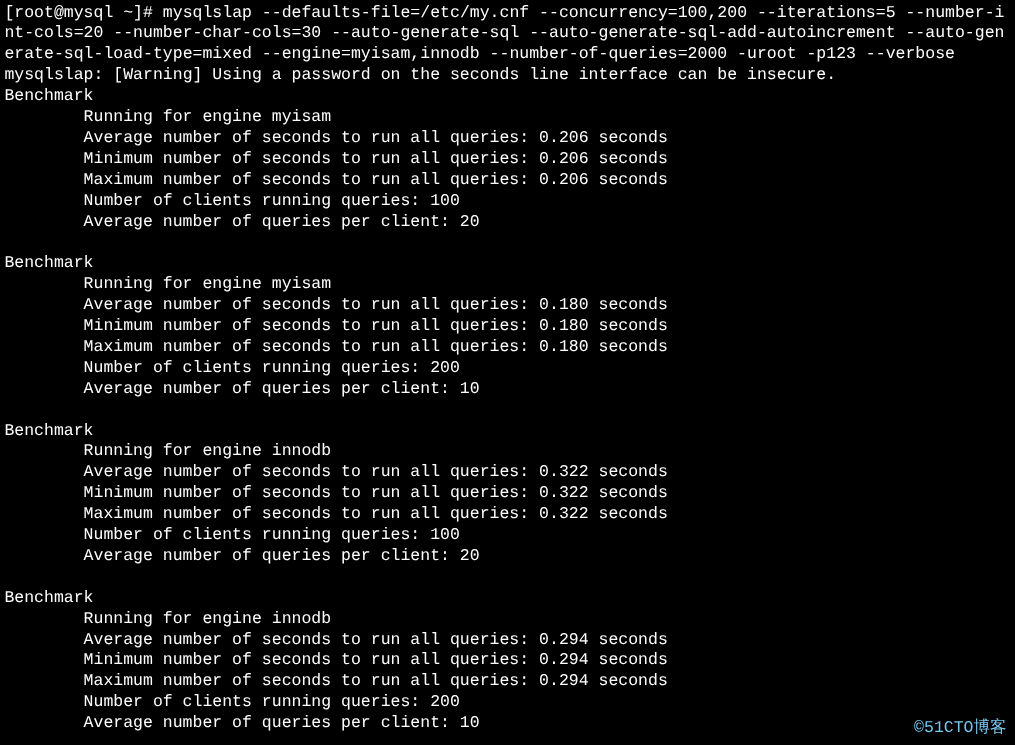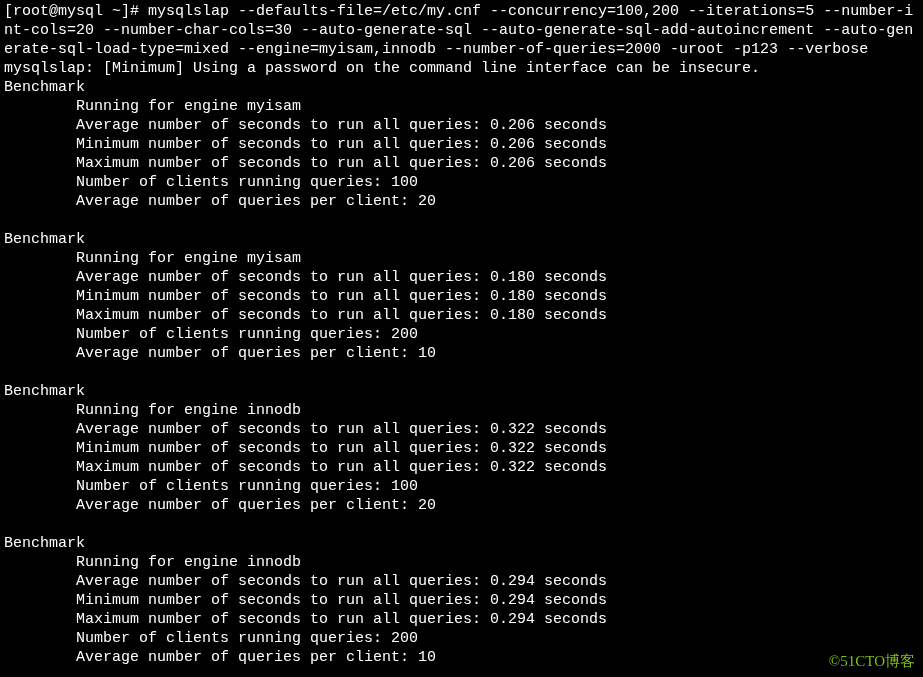--- a/index.html
+++ b/index.html
@@ -17,33 +17,33 @@
   }
   .terminal {
     white-space: pre-wrap;
     word-break: break-all;
     padding: 2px 4px;
   }
   .watermark {
     position: absolute;
     right: 8px;
     bottom: 6px;
-    color: #84cc16;
-    font-family: Liberation Serif, serif;
+    color: #7dd3fc;
+    font-family: Liberation Mono, monospace;
     font-size: 15px;
     opacity: 0.95;
   }
   .indent1 { padding-left: 8ch; display: block; }
   .cmd { display: inline; }
 </style>
 </head>
 <body>
 
 <div class="terminal"><span class="cmd">[root@mysql ~]# </span><span class="cmd">mysqlslap --defaults-file=/etc/my.cnf --concurrency=100,200 --iterations=5 --number-int-cols=20 --number-char-cols=30 --auto-generate-sql --auto-generate-sql-add-autoincrement --auto-generate-sql-load-type=mixed --engine=myisam,innodb --number-of-queries=2000 -uroot -p123 --verbose</span>
-<span>mysqlslap: [Minimum] Using a password on the command line interface can be insecure.</span>
+<span>mysqlslap: [Warning] Using a password on the seconds line interface can be insecure.</span>
 <span>Benchmark</span>
 <span class="indent1"><span>Running for engine </span><span>myisam</span></span><span class="indent1"><span>Average number of seconds to run all queries: </span><span>0.206</span><span> seconds</span></span><span class="indent1"><span>Minimum number of seconds to run all queries: </span><span>0.206</span><span> seconds</span></span><span class="indent1"><span>Maximum number of seconds to run all queries: </span><span>0.206</span><span> seconds</span></span><span class="indent1"><span>Number of clients running queries: </span><span>100</span></span><span class="indent1"><span>Average number of queries per client: </span><span>20</span></span>
 <span>Benchmark</span>
 <span class="indent1"><span>Running for engine </span><span>myisam</span></span><span class="indent1"><span>Average number of seconds to run all queries: </span><span>0.180</span><span> seconds</span></span><span class="indent1"><span>Minimum number of seconds to run all queries: </span><span>0.180</span><span> seconds</span></span><span class="indent1"><span>Maximum number of seconds to run all queries: </span><span>0.180</span><span> seconds</span></span><span class="indent1"><span>Number of clients running queries: </span><span>200</span></span><span class="indent1"><span>Average number of queries per client: </span><span>10</span></span>
 <span>Benchmark</span>
 <span class="indent1"><span>Running for engine </span><span>innodb</span></span><span class="indent1"><span>Average number of seconds to run all queries: </span><span>0.322</span><span> seconds</span></span><span class="indent1"><span>Minimum number of seconds to run all queries: </span><span>0.322</span><span> seconds</span></span><span class="indent1"><span>Maximum number of seconds to run all queries: </span><span>0.322</span><span> seconds</span></span><span class="indent1"><span>Number of clients running queries: </span><span>100</span></span><span class="indent1"><span>Average number of queries per client: </span><span>20</span></span>
 <span>Benchmark</span>
 <span class="indent1"><span>Running for engine </span><span>innodb</span></span><span class="indent1"><span>Average number of seconds to run all queries: </span><span>0.294</span><span> seconds</span></span><span class="indent1"><span>Minimum number of seconds to run all queries: </span><span>0.294</span><span> seconds</span></span><span class="indent1"><span>Maximum number of seconds to run all queries: </span><span>0.294</span><span> seconds</span></span><span class="indent1"><span>Number of clients running queries: </span><span>200</span></span><span class="indent1"><span>Average number of queries per client: </span><span>10</span></span></div>
 
 <div class="watermark">©51CTO博客</div>

